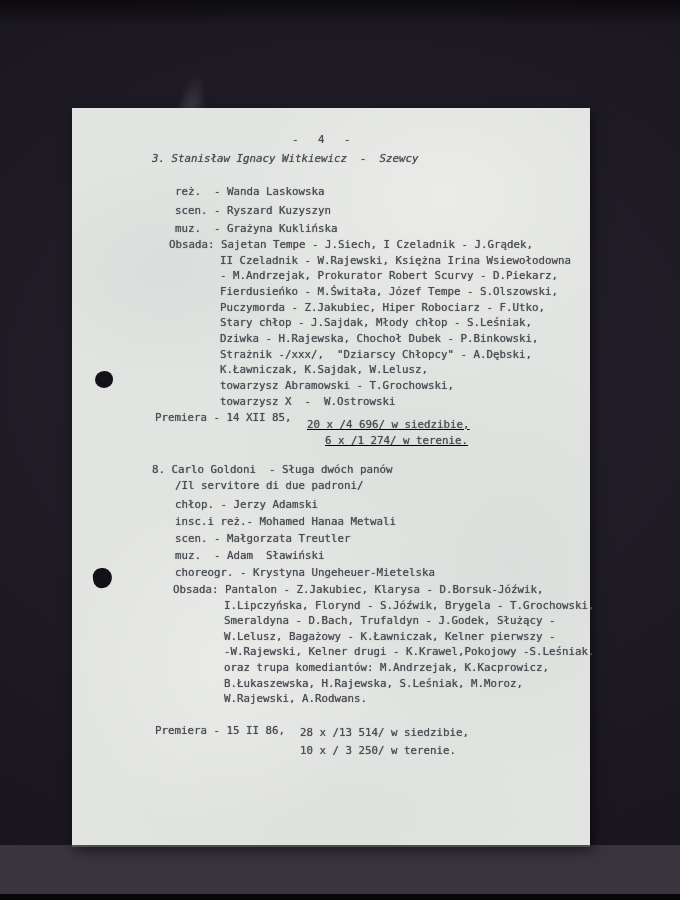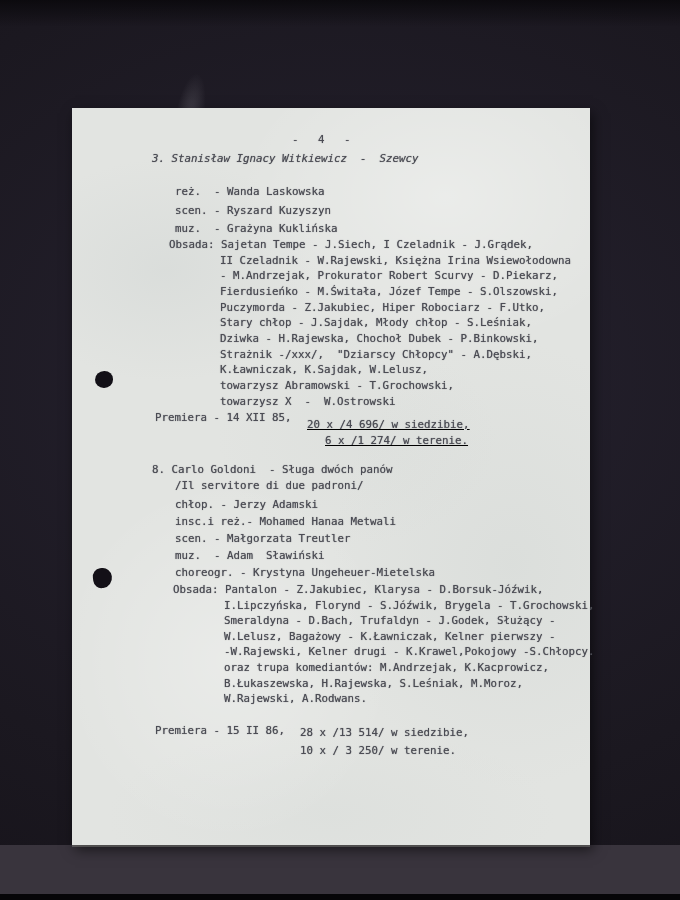--- a/index.html
+++ b/index.html
@@ -108,21 +108,21 @@
       <div class="txt">scen. - Małgorzata Treutler</div>
       <div class="txt">muz.  - Adam  Sławiński</div>
       <div class="txt">choreogr. - Krystyna Ungeheuer-Mietelska</div>
     </div>
 
     <div class="k4">
       <div class="txt">Obsada: Pantalon - Z.Jakubiec, Klarysa - D.Borsuk-Jóźwik,</div>
       <div class="txt cont">I.Lipczyńska, Florynd - S.Jóźwik, Brygela - T.Grochowski,</div>
       <div class="txt cont">Smeraldyna - D.Bach, Trufaldyn - J.Godek, Służący -</div>
       <div class="txt cont">W.Lelusz, Bagażowy - K.Ławniczak, Kelner pierwszy -</div>
-      <div class="txt cont">-W.Rajewski, Kelner drugi - K.Krawel,Pokojowy -S.Chłopcy.</div>
+      <div class="txt cont">-W.Rajewski, Kelner drugi - K.Krawel,Pokojowy -S.Leśniak.</div>
       <div class="txt cont">oraz trupa komediantów: M.Andrzejak, K.Kacprowicz,</div>
       <div class="txt cont">B.Łukaszewska, H.Rajewska, S.Leśniak, M.Moroz,</div>
       <div class="txt cont">W.Rajewski, A.Rodwans.</div>
     </div>
 
     <div class="txt p4">Premiera - 15 II 86,</div>
     <div class="s4">
       <div class="txt">28 x /13 514/ w siedzibie,</div>
       <div class="txt">10 x / 3 250/ w terenie.</div>
     </div>

